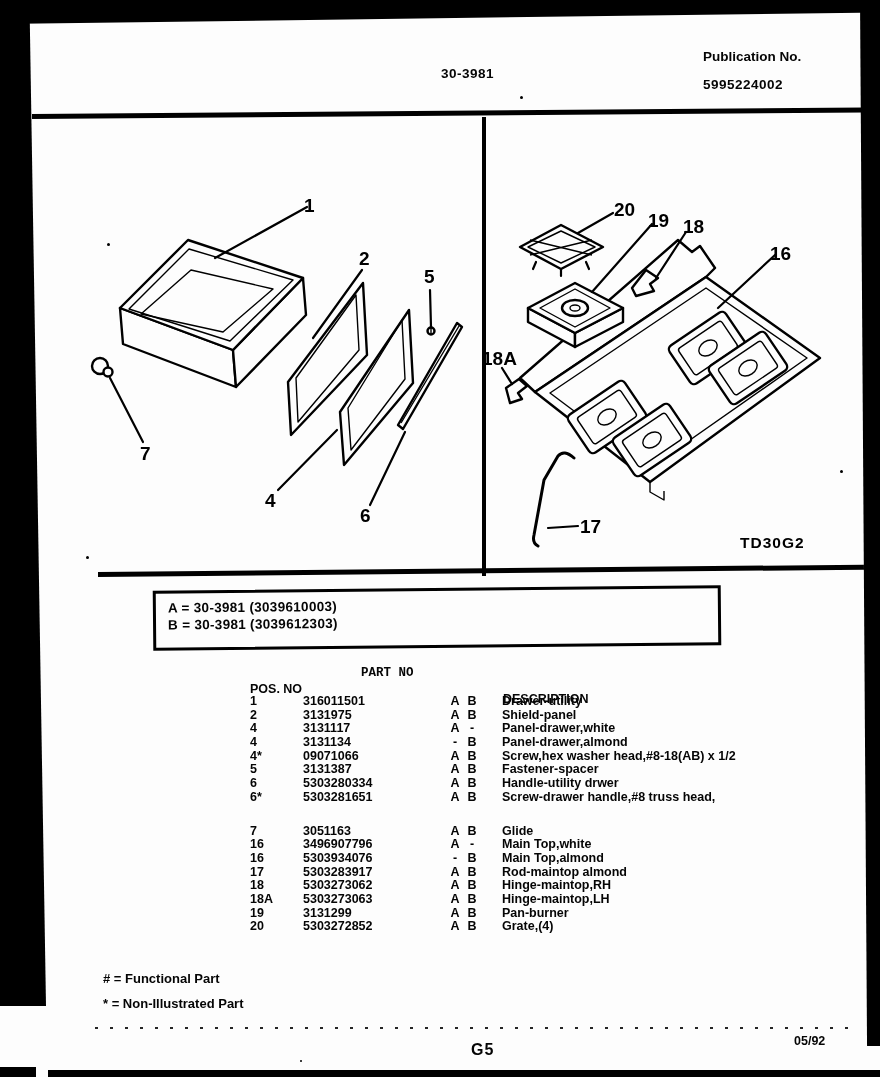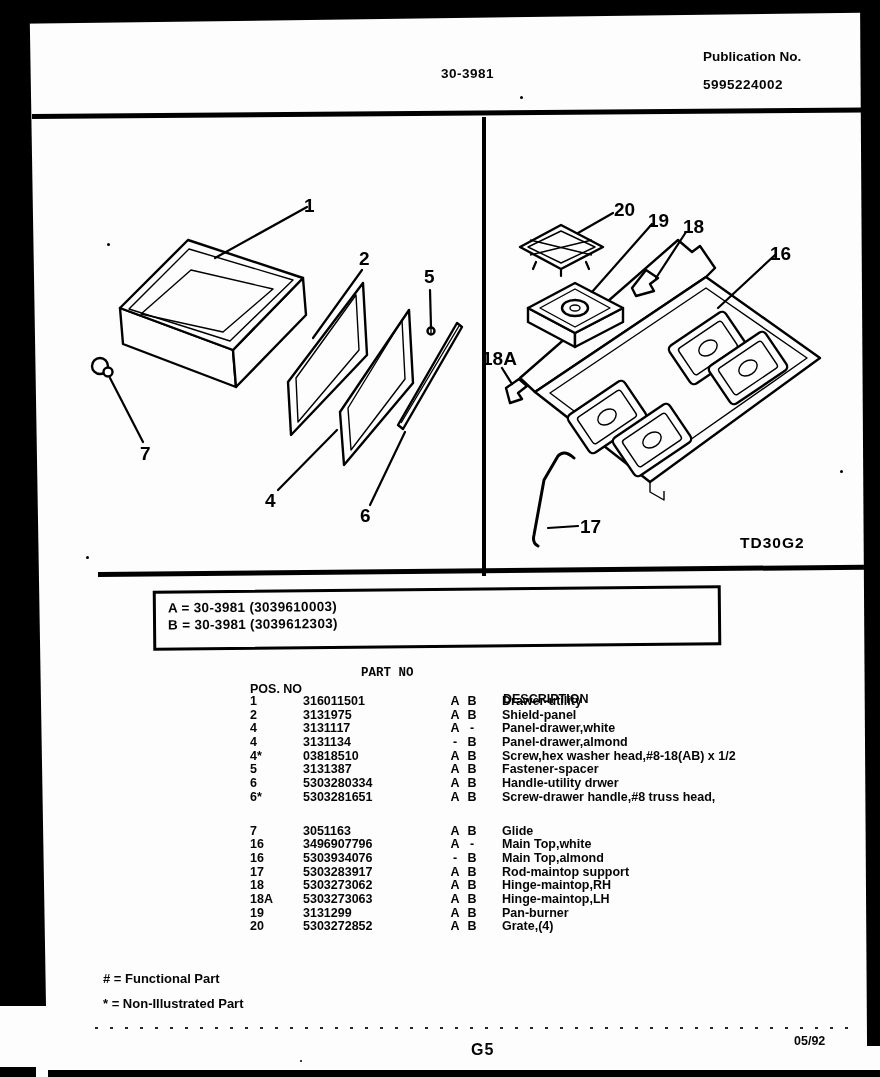--- a/index.html
+++ b/index.html
@@ -228,21 +228,21 @@
       </div>
     <div class="trow">
         <span class="c-pos">4</span>
         <span class="c-part">3131134</span>
         <span class="c-a">-</span>
         <span class="c-b">B</span>
         <span class="c-desc">Panel-drawer,almond</span>
       </div>
     <div class="trow">
         <span class="c-pos">4*</span>
-        <span class="c-part">03818510</span>
+        <span class="c-part">09071066</span>
         <span class="c-a">A</span>
         <span class="c-b">B</span>
         <span class="c-desc">Screw,hex washer head,#8-18(AB) x 1/2</span>
       </div>
     <div class="trow">
         <span class="c-pos">5</span>
         <span class="c-part">3131387</span>
         <span class="c-a">A</span>
         <span class="c-b">B</span>
         <span class="c-desc">Fastener-spacer</span>
@@ -280,21 +280,21 @@
         <span class="c-part">5303934076</span>
         <span class="c-a">-</span>
         <span class="c-b">B</span>
         <span class="c-desc">Main Top,almond</span>
       </div>
     <div class="trow">
         <span class="c-pos">17</span>
         <span class="c-part">5303283917</span>
         <span class="c-a">A</span>
         <span class="c-b">B</span>
-        <span class="c-desc">Rod-maintop support</span>
+        <span class="c-desc">Rod-maintop almond</span>
       </div>
     <div class="trow">
         <span class="c-pos">18</span>
         <span class="c-part">5303273062</span>
         <span class="c-a">A</span>
         <span class="c-b">B</span>
         <span class="c-desc">Hinge-maintop,RH</span>
       </div>
     <div class="trow">
         <span class="c-pos">18A</span>

